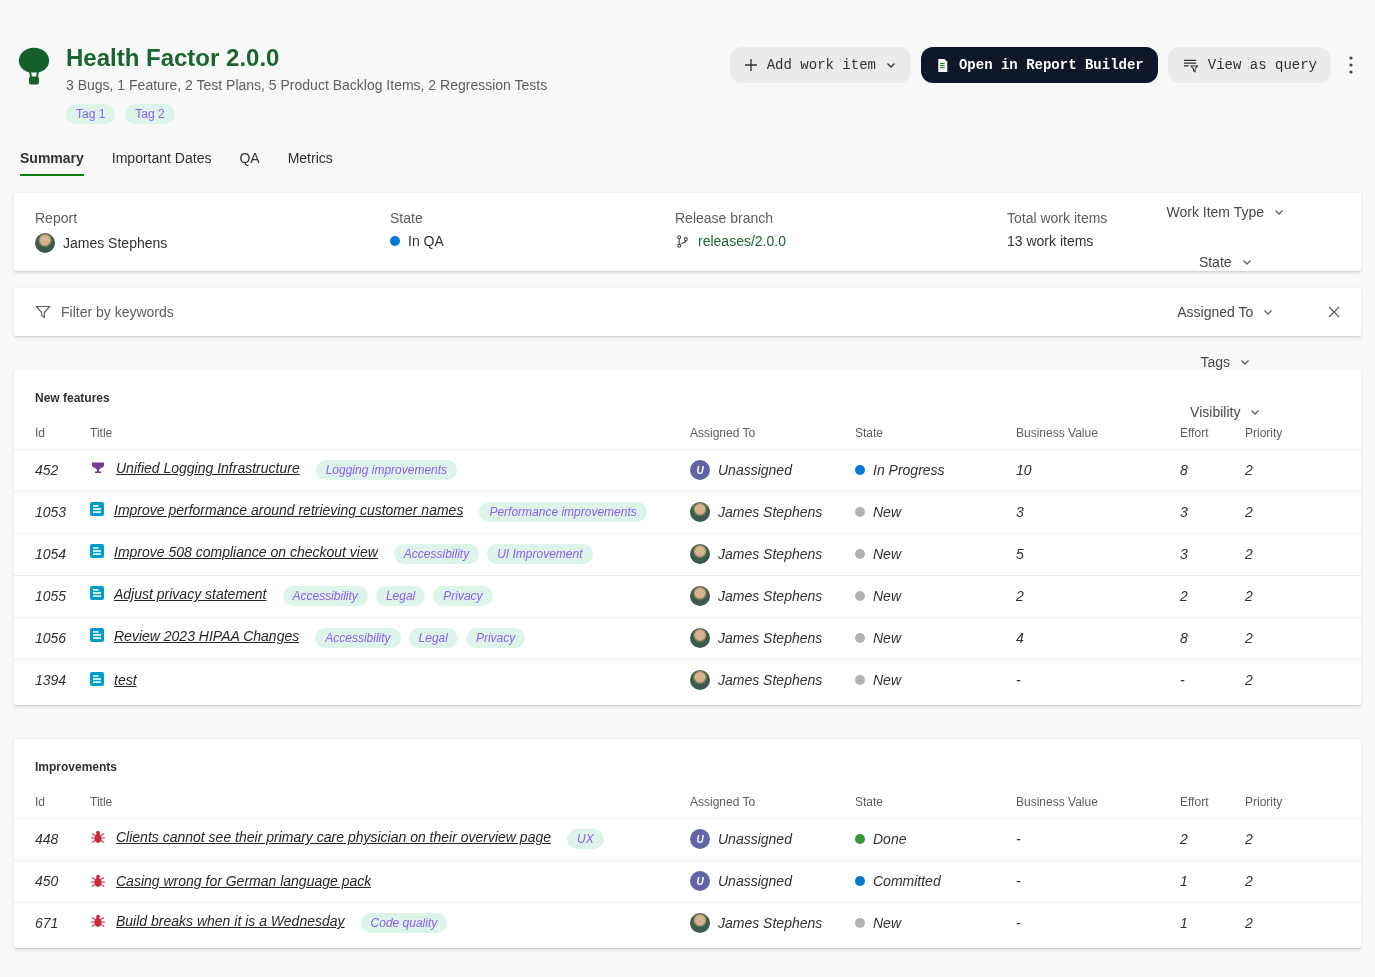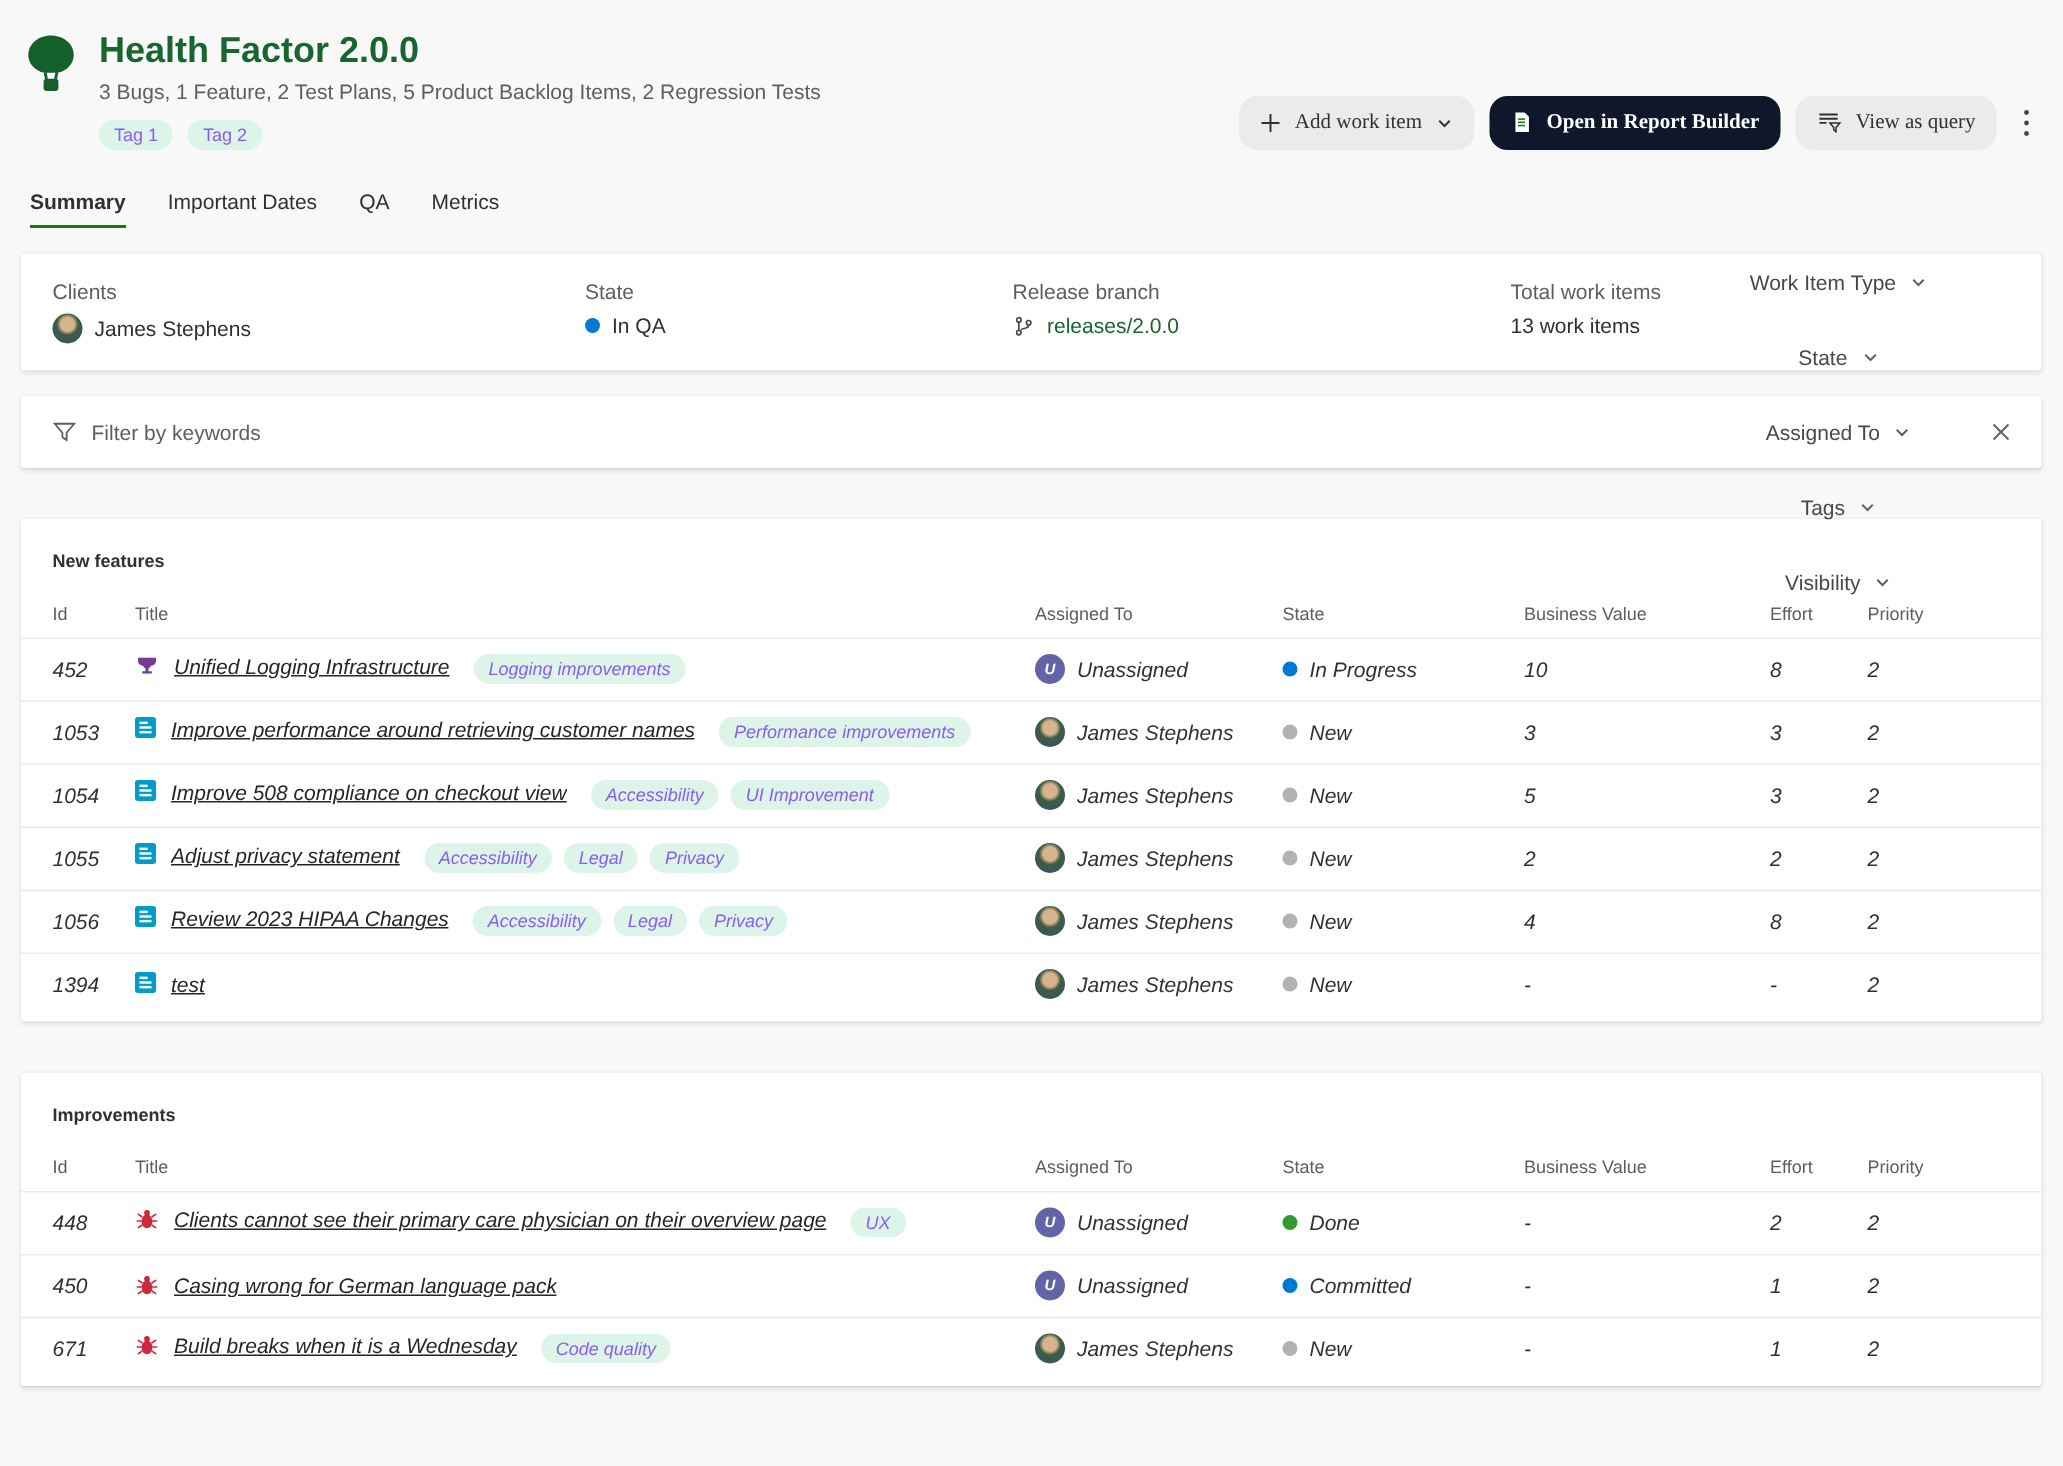--- a/index.html
+++ b/index.html
@@ -6,35 +6,35 @@
   html, body { width: 1375px; height: 977px; overflow: hidden; }
   body {
     font-family: "Liberation Sans", "DejaVu Sans", sans-serif;
     background: #f8f8f8;
     color: #323130;
     font-size: 14px;
   }
   .page { padding: 20px 14px 0 14px; }
 
   
-  .topbar { display: flex; justify-content: space-between; align-items: flex-end; padding-left: 0; }
+  .topbar { display: flex; justify-content: space-between; align-items: flex-start; padding-left: 0; margin-top: 24px; }
   .title-block { display: flex; gap: 14px; padding-left: 2px; }
   .balloon { width: 36px; height: 40px; margin-top: 2px; flex: none; }
   .page-title { font-size: 24px; font-weight: 700; color: #18652f; line-height: 1.15; }
   .page-subtitle { font-size: 14px; color: #605e5c; margin-top: 5px; }
   .header-tags { display: flex; gap: 10px; margin-top: 11px; }
   .pill {
     background: #ddf5e8; color: #8b5cf6; font-size: 12px;
     padding: 3px 10px; border-radius: 10px; white-space: nowrap; line-height: 14px;
   }
   .actions { display: flex; align-items: center; gap: 10px; margin-top: 3px; }
   .btn {
     height: 36px; display: inline-flex; align-items: center; gap: 9px;
     padding: 0 14px; border: none; border-radius: 12px; font-size: 14px;
-    font-family: Liberation Serif, serif; background: #edebe9; color: #323130; cursor: pointer;
+    font-family: Liberation Mono, monospace; background: #edebe9; color: #323130; cursor: pointer;
   }
   .btn svg { flex: none; }
   .btn-primary { background: #0f172a; color: #fff; font-weight: 700; }
   .btn-ellipsis { background: transparent; padding: 0 8px; }
 
   
   .tabs { display: flex; gap: 28px; margin: 26px 0 0 6px; }
   .tab { font-size: 14px; color: #323130; padding-bottom: 8px; cursor: pointer; border-bottom: 2px solid transparent; }
   .tab.active { font-weight: 700; border-bottom: 2px solid #107c10; }
 
@@ -145,21 +145,21 @@
 
   <div class="tabs">
       <div class="tab active">Summary</div>
       <div class="tab">Important Dates</div>
       <div class="tab">QA</div>
       <div class="tab">Metrics</div>
     </div>
 
   <div class="card info-card">
     <div>
-      <div class="info-label">Clients</div>
+      <div class="info-label">Report</div>
       <div class="info-value">
         <span class="avatar photo"></span>
         <span>James Stephens</span>
       </div>
     </div>
     <div>
       <div class="info-label">State</div>
       <div class="info-value">
         <span class="dot" style="background: rgb(0, 120, 212);"></span>
         <span>In QA</span>

